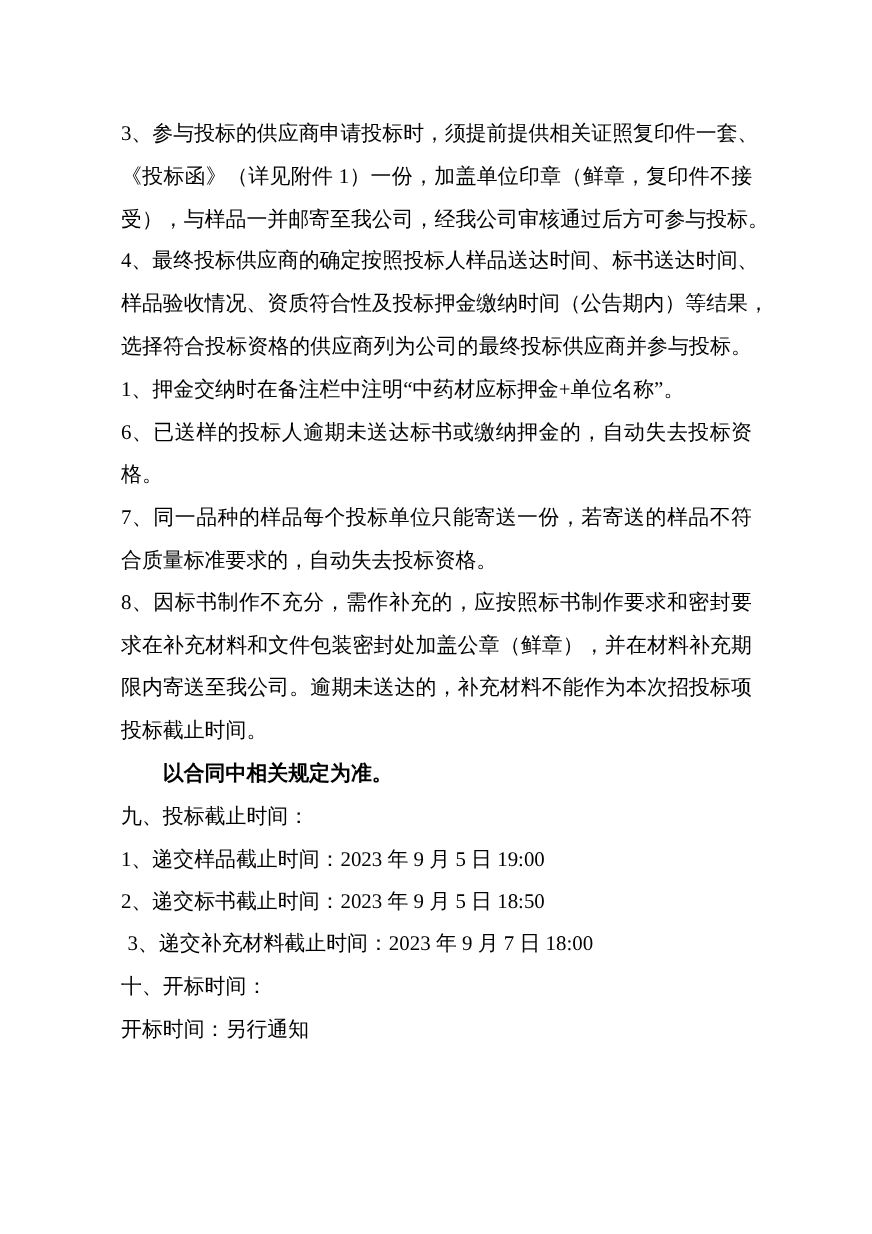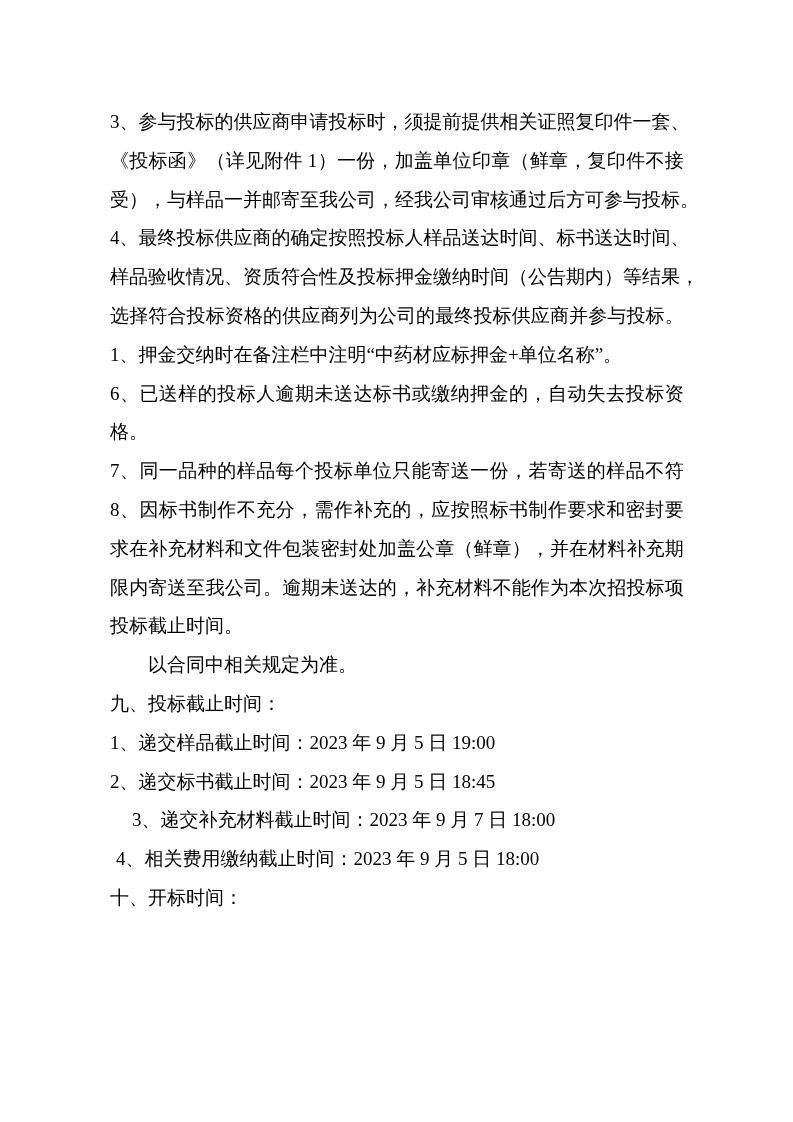--- a/index.html
+++ b/index.html
@@ -300,20 +300,21 @@
         <span>，</span>
         <span>若</span>
         <span>寄</span>
         <span>送</span>
         <span>的</span>
         <span>样</span>
         <span>品</span>
         <span>不</span>
         <span>符</span>
       </div>
+      <div class="line">合质量标准要求的，自动失去投标资格。</div>
       <div class="line j">
         <span>8</span>
         <span>、</span>
         <span>因</span>
         <span>标</span>
         <span>书</span>
         <span>制</span>
         <span>作</span>
         <span>不</span>
         <span>充</span>
@@ -397,21 +398,21 @@
         <span>作</span>
         <span>为</span>
         <span>本</span>
         <span>次</span>
         <span>招</span>
         <span>投</span>
         <span>标</span>
         <span>项</span>
       </div>
       <div class="line">投标截止时间。</div>
-      <div class="line" style="padding-left: 38px;">以合同中相关规定为准。</div>
+      <div class="line" style="padding-left: 38px; font-weight: bold;">以合同中相关规定为准。</div>
       <div class="line">九、投标截止时间：</div>
       <div class="line">1、递交样品截止时间：2023 年 9 月 5 日 19:00</div>
-      <div class="line">2、递交标书截止时间：2023 年 9 月 5 日 18:45</div>
-      <div class="line" style="padding-left: 6px; margin-left: 16px;">3、递交补充材料截止时间：2023 年 9 月 7 日 18:00</div>
-      <div class="line" style="padding-left: 6px;">4、相关费用缴纳截止时间：2023 年 9 月 5 日 18:00</div>
+      <div class="line">2、递交标书截止时间：2023 年 9 月 5 日 18:50</div>
+      <div class="line" style="padding-left: 6px;">3、递交补充材料截止时间：2023 年 9 月 7 日 18:00</div>
       <div class="line">十、开标时间：</div>
+      <div class="line">开标时间：另行通知</div>
     </div>
 </div>
 
 </body></html>

